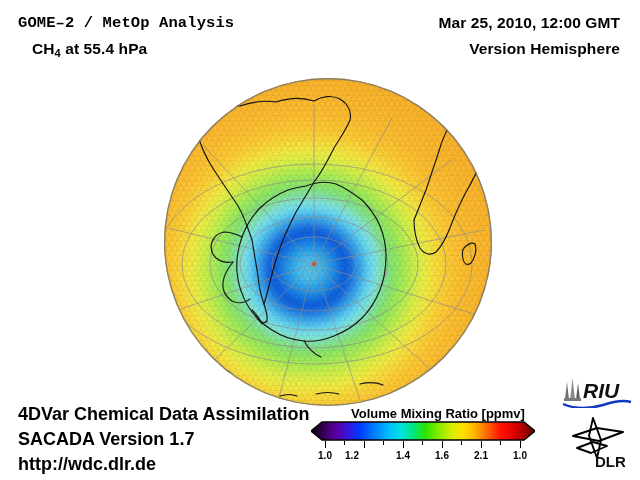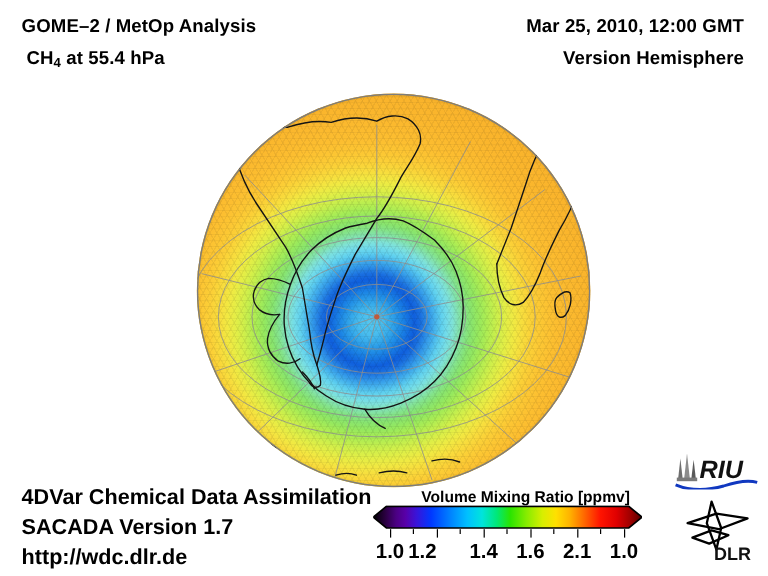--- a/index.html
+++ b/index.html
@@ -7,22 +7,22 @@
   body{
     width:640px;height:480px;
     background:#ffffff;
     font-family:"Liberation Sans", sans-serif;
     color:#000000;
     overflow:hidden;
     position:relative;
   }
 
   .hdr{position:absolute;font-weight:bold;font-size:15.5px;letter-spacing:.1px;white-space:nowrap;}
-  .hdr-l1{left:18px;top:14px;}
-  .hdr-l2{left:22px;top:40px;}
+  .hdr-l1{left:18px;top:14px;font-family:Liberation Mono, monospace;}
+  .hdr-l2{left:32px;top:40px;}
   .hdr-r1{right:20px;top:14px;text-align:right;}
   .hdr-r2{right:20px;top:40px;text-align:right;}
   .sub{font-size:11px;vertical-align:-3px;}
 
   
   .globe-wrap{position:absolute;left:164px;top:78px;width:328px;height:328px;}
   .globe{position:absolute;inset:0;border-radius:50%;overflow:hidden;
          box-shadow:0 0 0 1px #8a8a8a inset;}
 
   
@@ -83,21 +83,21 @@
   
   .cb-title{position:absolute;left:330px;top:406px;width:216px;text-align:center;
             font-weight:bold;font-size:13px;white-space:nowrap;}
   .cb-box{position:absolute;left:311px;top:421px;width:224px;height:20px;}
   .cb-ticks{position:absolute;left:311px;top:441px;width:224px;height:8px;}
   .cb-ticks i{position:absolute;top:0;width:1px;background:#000;}
   .cb-ticks i.maj{height:7px;}
   .cb-ticks i.min{height:4px;}
   .cb-labels{position:absolute;left:291px;top:450px;width:264px;height:20px;}
   .cb-labels span{position:absolute;top:0;width:40px;margin-left:-20px;text-align:center;
-                  font-weight:bold;font-size:17px;}
+                  font-weight:bold;font-size:10px;}
 
   
   .riu{position:absolute;left:561px;top:374px;width:72px;height:34px;}
   .dlr{position:absolute;left:563px;top:414px;width:70px;height:56px;}
 </style>
 </head>
 <body>
 
 <div class="hdr hdr-l1">GOME–2 / MetOp Analysis</div>
 <div class="hdr hdr-l2"><span>CH</span><span class="sub">4</span><span> at 55.4 hPa</span></div>

